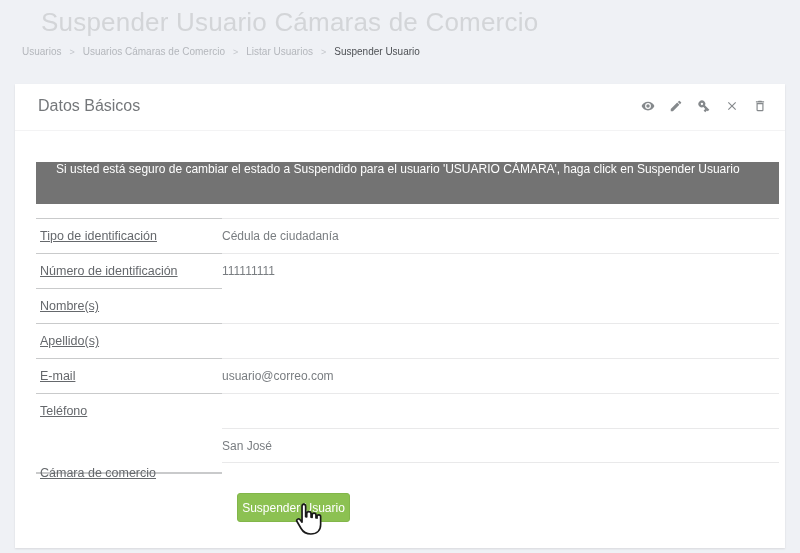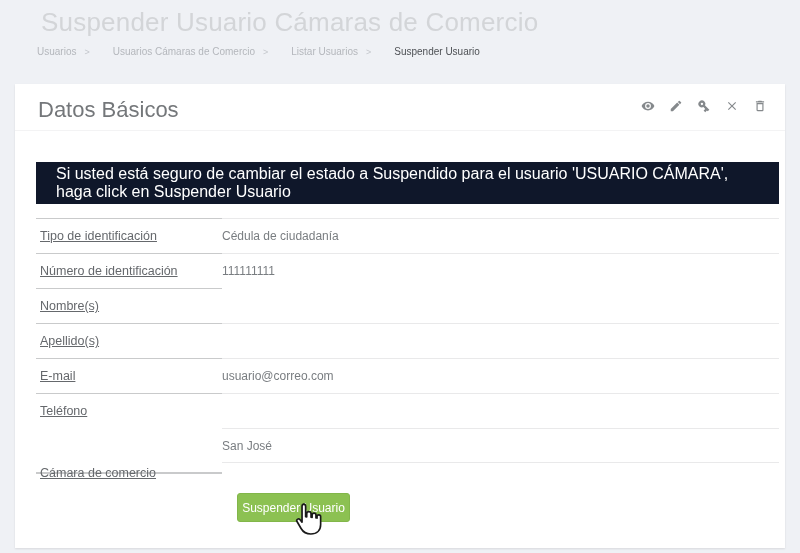--- a/index.html
+++ b/index.html
@@ -17,52 +17,52 @@
     font-size: 26px; font-weight: 300; letter-spacing: .2px;
     color: #d3d5d8;
     margin-left: 20px;
   }
   .breadcrumb {
     position: absolute; left: 22px; top: 46px;
     display: flex; align-items: center; gap: 8px;
     font-size: 10px; color: #b4b7bc;
   }
   .breadcrumb .sep { color: #c3c6cb; font-size: 9px; }
-  .breadcrumb .crumb { cursor: pointer; margin-left: 15px; }
+  .breadcrumb .crumb { cursor: pointer; }
   .breadcrumb .current { color: #4e5155; font-weight: 400; }
 
   
   .card {
     position: absolute; left: 15px; top: 84px;
     width: 770px; height: 464px;
     background: #ffffff;
     box-shadow: 0 1px 2px rgba(0,0,0,.10);
   }
   .card-header {
     position: relative; height: 47px;
     border-bottom: 1px solid #f3f3f4;
   }
   .card-title {
     position: absolute; left: 23px; top: 13px;
-    font-size: 22px; color: #74777a; font-weight: 400; text-align: right;
+    font-size: 16px; color: #74777a; font-weight: 400; text-align: right;
   }
   .toolbar {
     position: absolute; right: 18px; top: 15px;
     display: flex; gap: 14px; align-items: center;
   }
   .tool-icon { width: 14px; height: 14px; cursor: pointer; display: inline-block; }
   .tool-icon svg { width: 14px; height: 14px; fill: #85898c; display: block; }
   .tool-icon.key svg { transform: rotate(45deg); }
 
   
   .alert {
     position: absolute; left: 21px; right: 6px; top: 78px; height: 42px;
-    background: #0f172a;
-    color: #ffffff; font-size: 16px;
-    display: flex; align-items: center;
+    background: #737373;
+    color: #ffffff; font-size: 12px;
+    display: flex; 
     padding-left: 20px; padding-right: 12px;
   }
 
   
   .fields { position: absolute; left: 21px; right: 6px; top: 134px; }
   .field-row { display: flex; height: 35px; }
   .label-cell {
     width: 186px; flex: none;
     border-top: 1px solid #c9cacb;
     display: flex; align-items: center;

